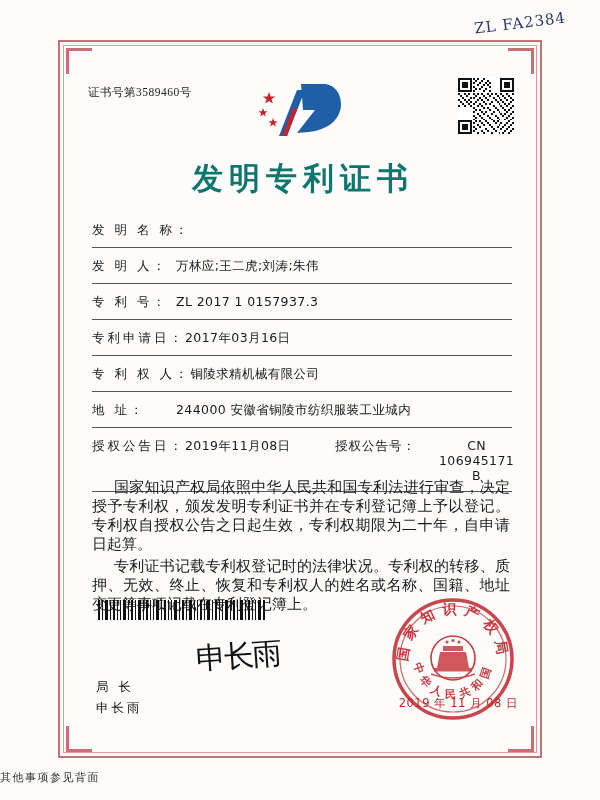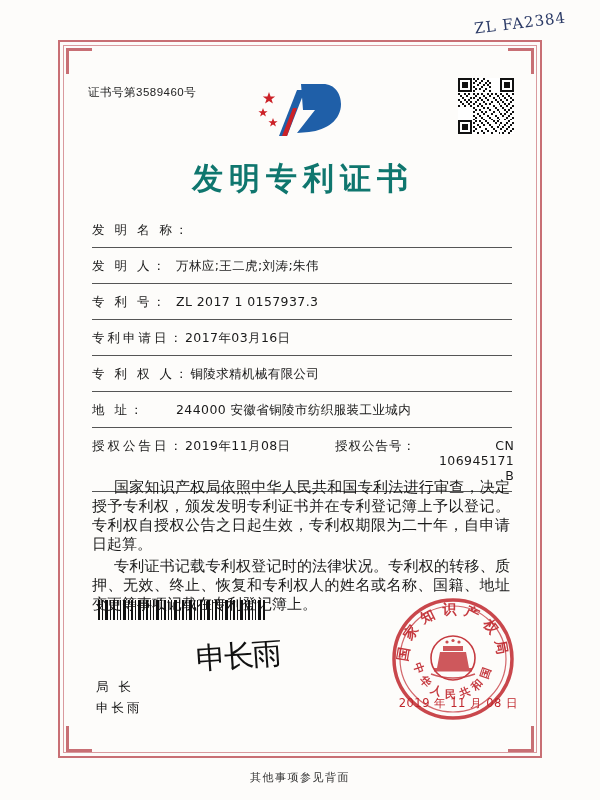--- a/index.html
+++ b/index.html
@@ -57,21 +57,21 @@
   }
   .corner.tl { left: 66px;  top: 48px;  border-left: 3px solid #c86f74; border-top: 3px solid #c86f74; }
   .corner.tr { right: 66px; top: 48px;  border-right: 3px solid #c86f74; border-top: 3px solid #c86f74; }
   .corner.bl { left: 66px;  bottom: 48px; border-left: 3px solid #c86f74; border-bottom: 3px solid #c86f74; }
   .corner.br { right: 66px; bottom: 48px; border-right: 3px solid #c86f74; border-bottom: 3px solid #c86f74; }
 
   .cert-no {
     position: absolute;
     left: 88px;
     top: 85px;
-    font-family: Liberation Sans, sans-serif;
+    font-family: Liberation Serif, serif;
     font-size: 11.5px;
     color: #222;
     letter-spacing: 0.5px;
   }
   
   .qr {
     position: absolute;
     right: 86px;
     top: 78px;
     width: 56px;
@@ -125,21 +125,21 @@
   .field-row.split .f-value {
     flex: 0 0 150px;
   }
   .f-label2 {
     flex: 0 0 96px;
     letter-spacing: 1px;
     white-space: nowrap;
   }
   .f-value2 {
     flex: 1 1 auto;
-    text-align: right;
+    text-align: center;
     padding-left: 8px;
     letter-spacing: 0.4px;
   }
   .paragraphs {
     position: absolute;
     left: 92px;
     top: 478px;
     width: 418px;
     font-family: "DejaVu Serif", serif;
     font-size: 15px;
@@ -201,21 +201,20 @@
     text-align: center;
     font-size: 11px;
     color: #222;
     letter-spacing: 1px;
   }
   .footer-note {
     position: absolute;
     left: 0;
     right: 0;
     top: 770px;
-    text-align: center;
     font-family: "DejaVu Serif", serif;
     font-size: 11px;
     color: #333;
     letter-spacing: 1.5px;
   }
 </style>
 </head>
 <body>
 
 <div class="page">

